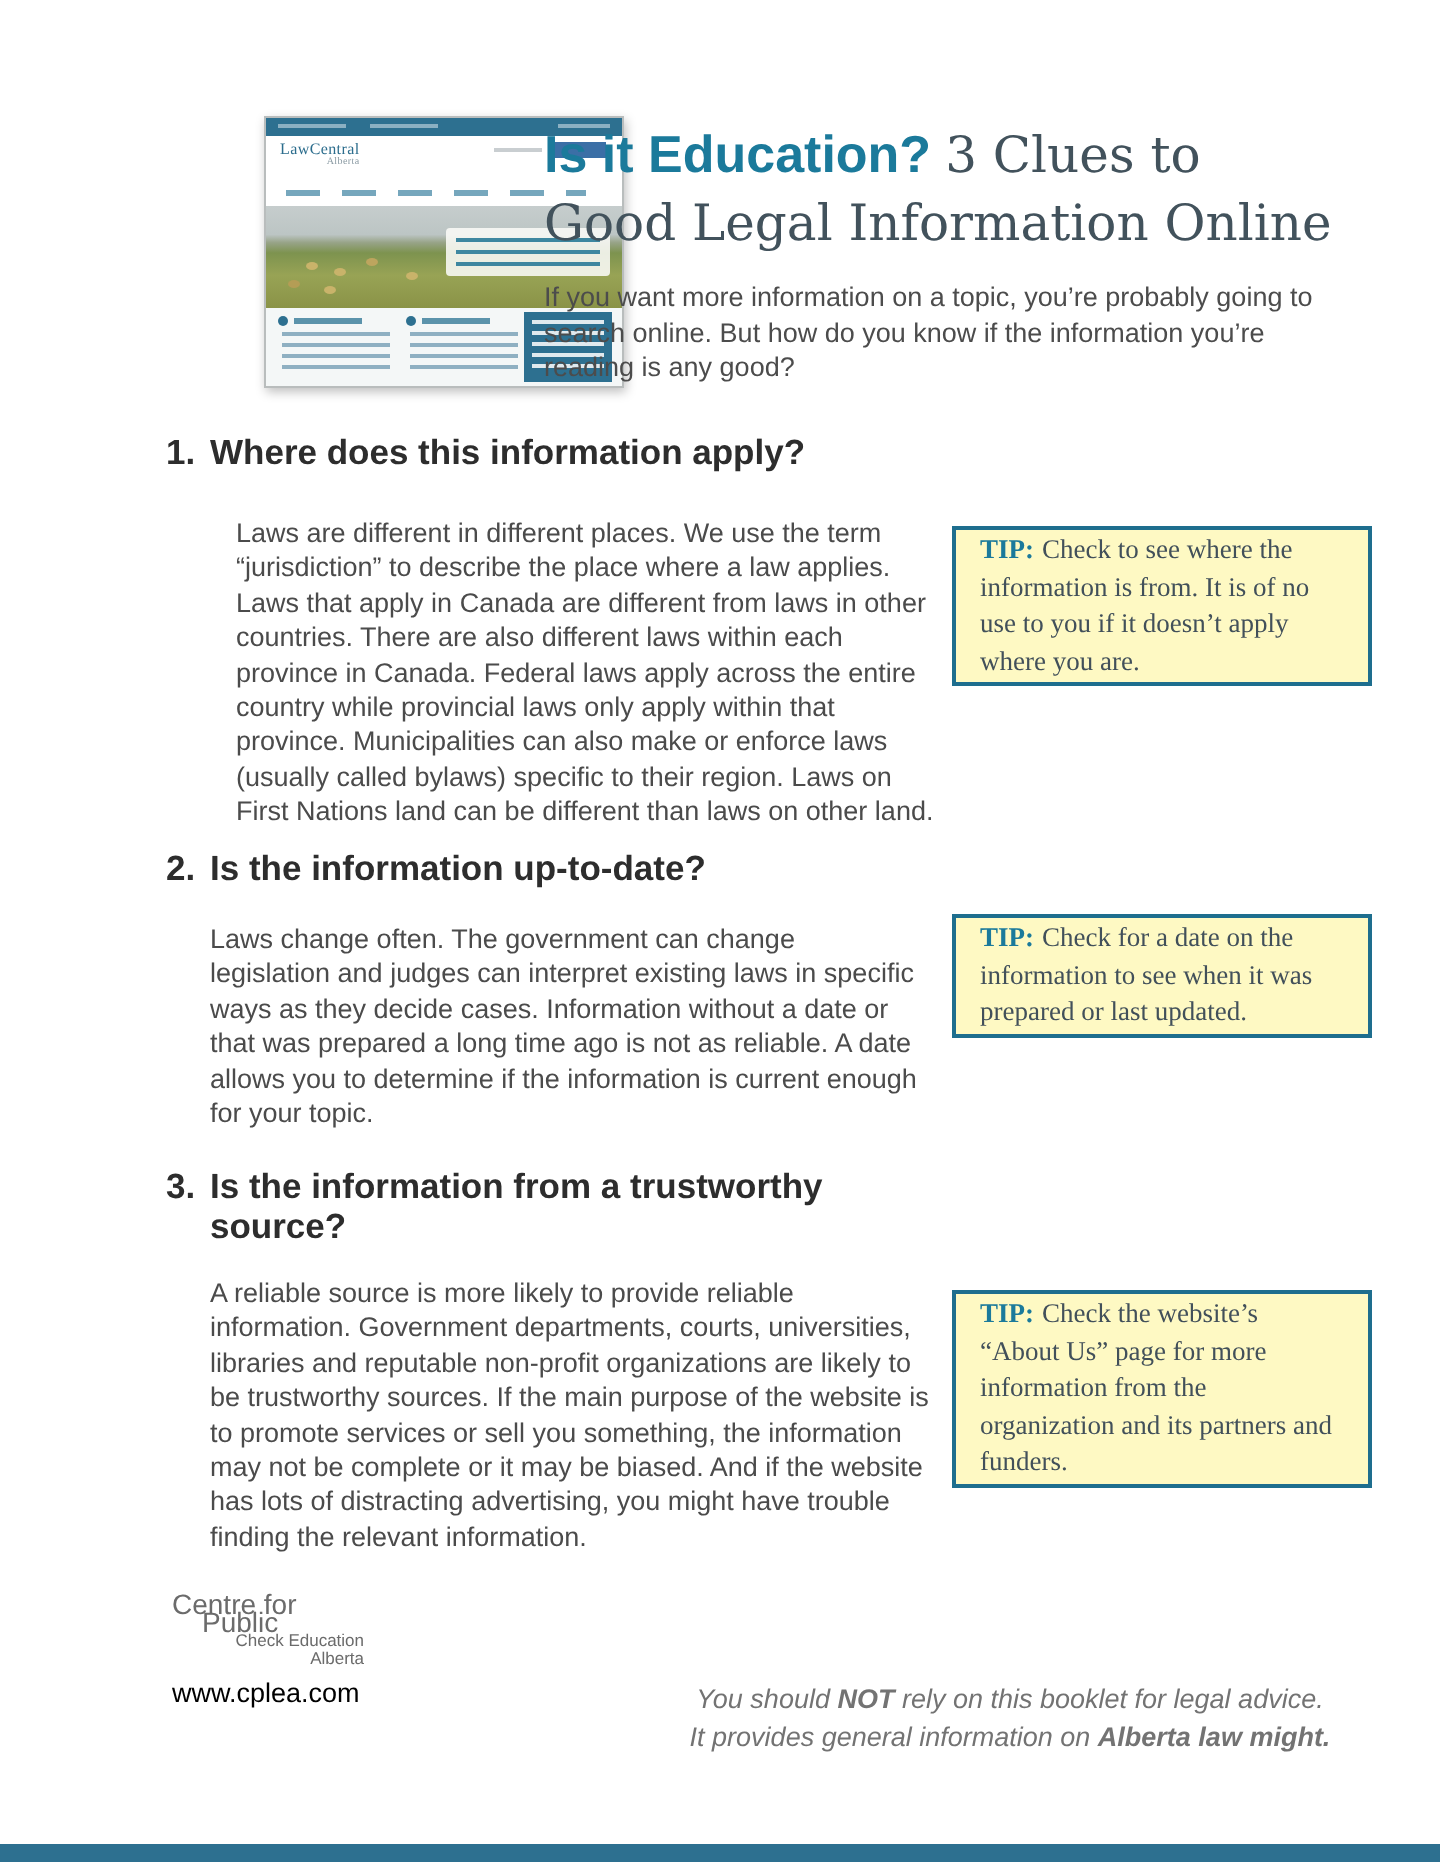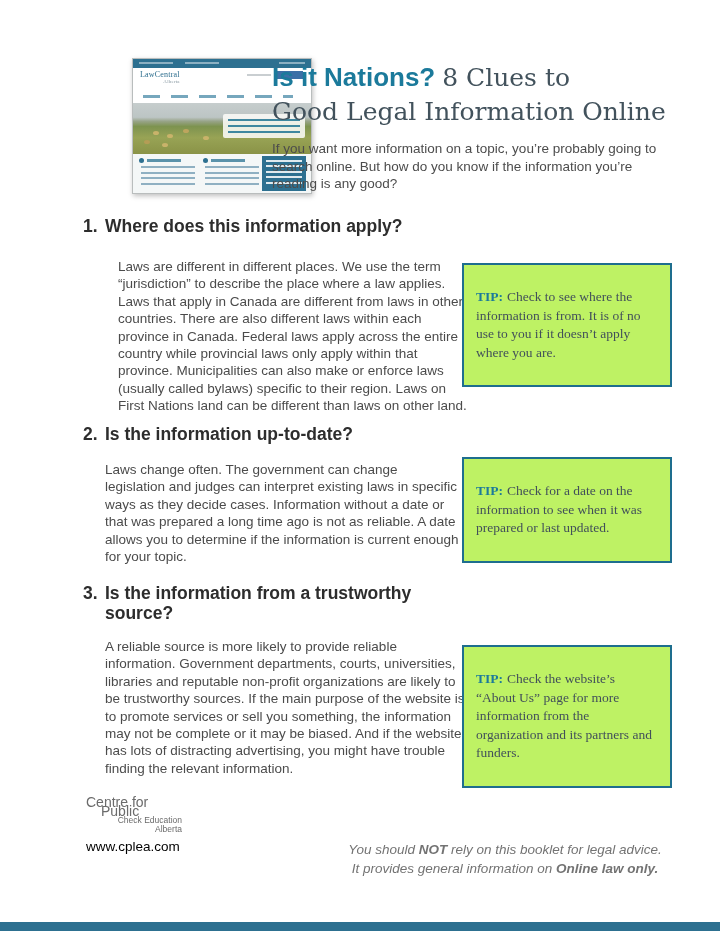--- a/index.html
+++ b/index.html
@@ -51,22 +51,22 @@
   .title-line2{font-family:"DejaVu Serif",serif;font-size:25px;line-height:33px;color:#42525c;}
   .intro{position:absolute;left:272px;top:140px;width:404px;font-size:13.5px;line-height:17.5px;
          color:#4c4c4c;}
 
   
   .sec-head{position:absolute;left:83px;display:flex;font-weight:700;font-size:17.5px;
          line-height:20px;color:#2d2d2d;}
   .sec-num{width:22px;flex:0 0 22px;}
   .sec-head .sec-text{width:345px;}
   .sec-body{position:absolute;left:105px;font-size:13.5px;line-height:17.4px;color:#4b4b4b;}
-  .tip{position:absolute;left:462px;width:182px;border:2px solid var(--tip-border,#1e6e8e);
-       background:#bef264;padding:23px 12px;font-family:"Liberation Serif",serif;font-size:13.5px;
+  .tip{position:absolute;left:476px;width:182px;border:2px solid var(--tip-border,#1e6e8e);
+       background:#fef9c3;padding:1px 12px;font-family:"Liberation Serif",serif;font-size:13.5px;
        line-height:18.5px;color:#42505a;}
   .tip-label{font-weight:700;color:var(--accent-teal,#19728f);}
   .tip-body{margin-left:4px;}
 
   #s1-head{top:216px;} #s1-body{top:258px;width:354px;margin-left:13px;} #tip1{top:263px;}
   #s2-head{top:424px;} #s2-body{top:461px;width:356px;} #tip2{top:457px;}
   #s3-head{top:583px;} #s3-body{top:638px;width:360px;} #tip3{top:645px;}
 
   
   .logo{position:absolute;left:86px;top:798px;width:102px;}
@@ -115,21 +115,21 @@
         <span class="dot"></span>
         <span class="bar"></span>
       </div>
       <div class="t-lines" style="left:72px;top:12px;height:22px;"></div>
       <div class="t-side"></div>
     </div>
   </div>
 
   <div class="title-block">
     <div class="title-line">
-      <span class="title-accent">Is it Nations?</span><span class="title-serif">8 Clues to</span>
+      <span class="title-accent">Is it Education?</span><span class="title-serif">3 Clues to</span>
     </div>
     <div class="title-line2">Good Legal Information Online</div>
   </div>
 
   <div class="intro">If you want more information on a topic, you’re probably going to search online. But how do you know if the information you’re reading is any good?</div>
 
   <div class="sec-head" id="s1-head">
     <span class="sec-num">1.</span>
     <span class="sec-text">Where does this information apply?</span>
   </div>
@@ -166,19 +166,19 @@
       <div>Alberta</div>
     </div>
     <div class="website">www.cplea.com</div>
   </div>
 
   <div class="disclaimer">
     <div>
       <span>You should </span><b>NOT</b><span> rely on this booklet for legal advice.</span>
     </div>
     <div>
-      <span>It provides general information on </span><b>Online law only.</b>
+      <span>It provides general information on </span><b>Alberta law might.</b>
     </div>
   </div>
 
   <div class="bottom-bar"></div>
 
 </div>
 
 </body></html>

